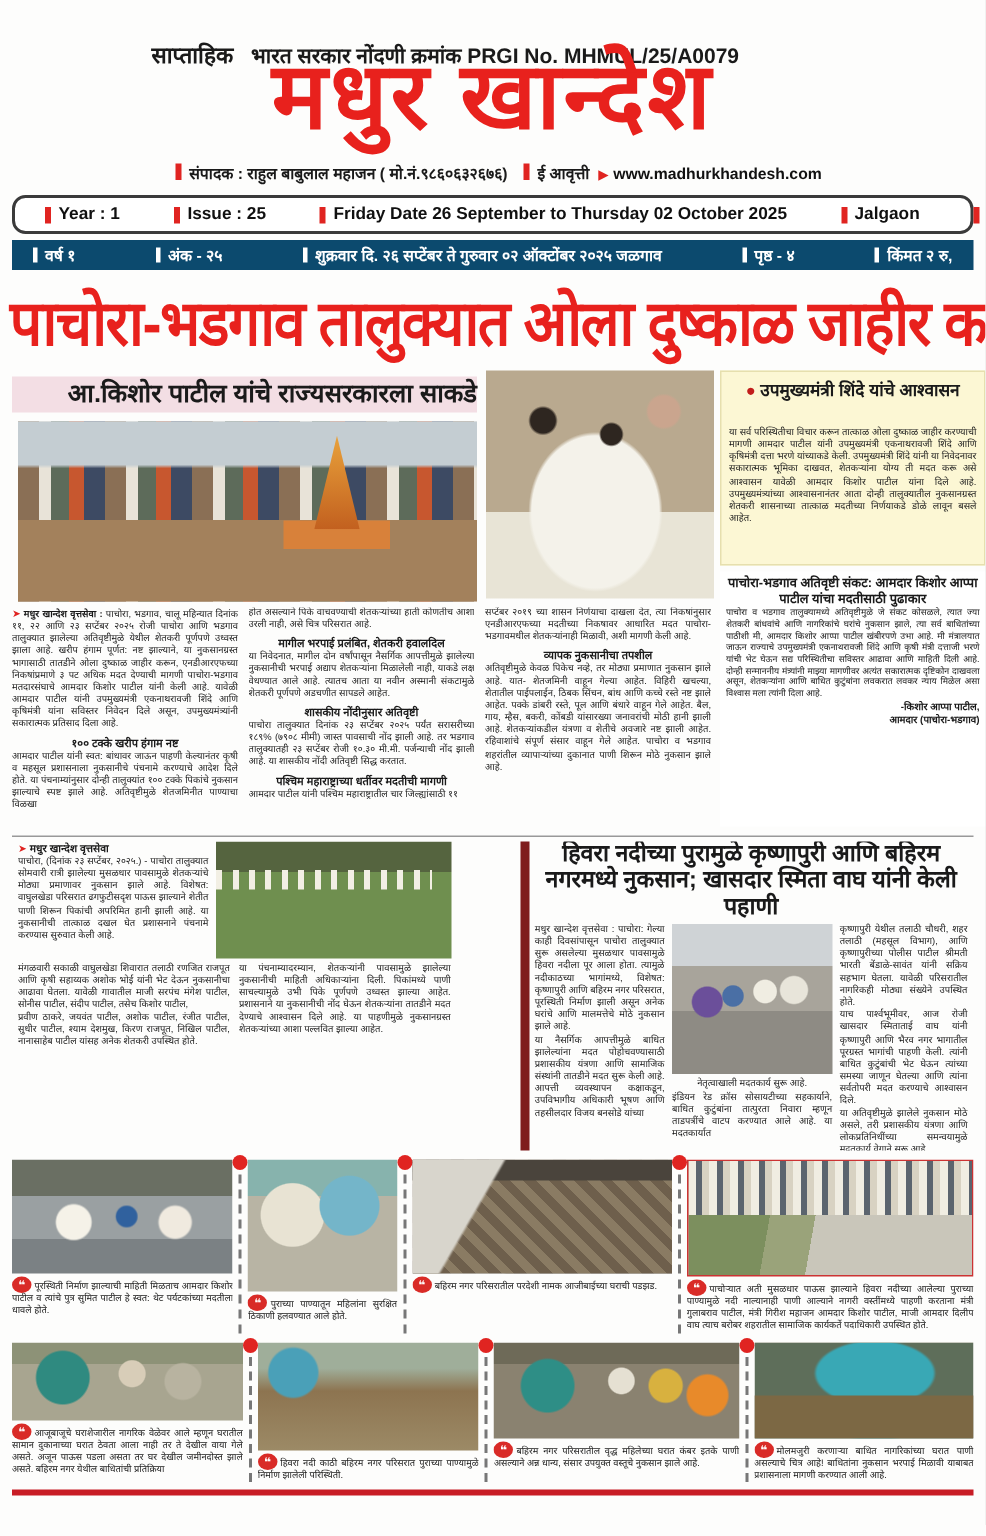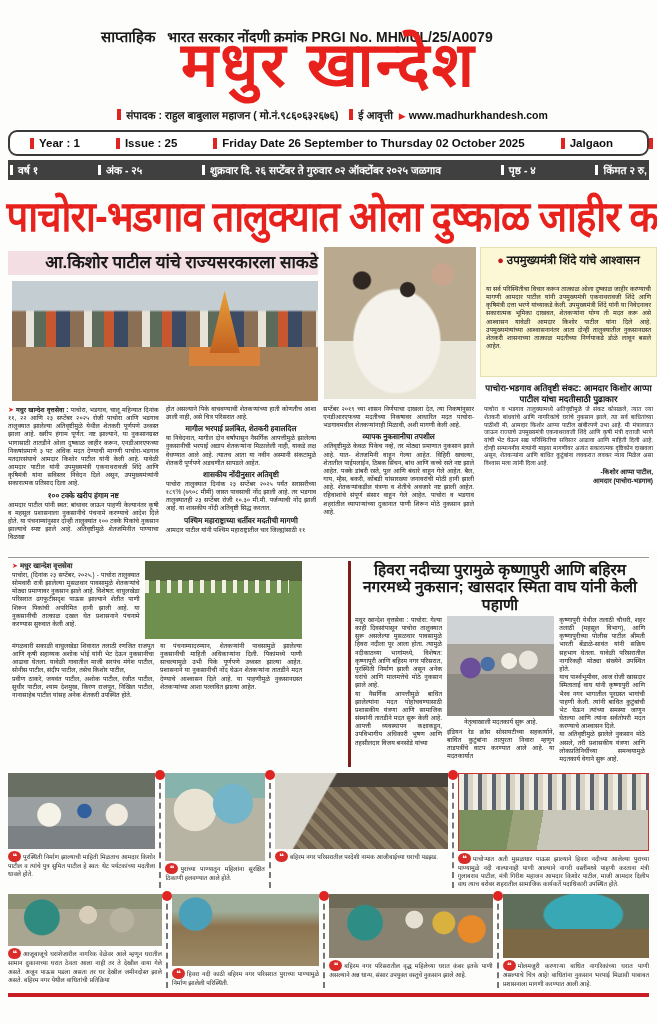--- a/index.html
+++ b/index.html
@@ -13,22 +13,22 @@
             font-size:62px;font-weight:bold;color:#e8211d;letter-spacing:2px;line-height:1;white-space:nowrap;}
   .editor-line{position:absolute;left:0;top:108px;width:100%;text-align:center;font-size:10.5px;font-weight:bold;}
   .rbar{display:inline-block;width:4px;height:11px;background:#e02421;margin:0 5px -1px 8px;}
   .rarrow{color:#e02421;font-size:9px;margin:0 3px;}
   .editor-line a{color:#111;text-decoration:none;}
   
   .enbar{margin:2px 8px 0;height:22px;border:2px solid #3a3a3a;border-radius:9px;
          display:flex;align-items:center;justify-content:space-between;padding:0 12px;
          font-size:11.5px;font-weight:bold;color:#101010;background:#fff;gap:28px;}
   .enbar .item,.mrbar .item{display:flex;align-items:center;white-space:nowrap;}
-  .mrbar{margin:4px 8px 16px;height:20px;background:#404040;color:#fff;display:flex;align-items:center;
-         justify-content:space-between;padding:0 2px;font-size:10.5px;font-weight:bold;}
+  .mrbar{margin:4px 8px 16px;height:20px;background:#0c4a6e;color:#fff;display:flex;align-items:center;
+         justify-content:space-between;padding:0 14px;font-size:10.5px;font-weight:bold;}
   .wbar{display:inline-block;width:3px;height:10px;background:#fff;margin-right:5px;}
   
   .main-headline{margin-top:3px;text-align:center;font-size:39px;font-weight:bold;color:#e8211d;
                  letter-spacing:-1px;white-space:nowrap;transform:scale(.98,1.08);line-height:1.1;}
   
   .lead{position:relative;height:304px;margin:8px 8px 0;}
   .kicker{position:absolute;left:0;top:4px;width:310px;height:24px;background:#f3dee4;
           font-size:17px;font-weight:bold;text-align:right;line-height:24px;}
   .ph{position:relative;overflow:hidden;background:#b5aea2;}
   .ph-flood-town{position:absolute;left:4px;top:34px;width:306px;height:120px;
@@ -54,21 +54,21 @@
   .initiative h3{margin:0 0 2px;font-size:8.6px;text-align:center;line-height:1.25;}
   .sign{ text-align:right;font-size:6.6px;font-weight:bold;line-height:1.35;}
   .lead-cols{position:absolute;left:0;top:158px;width:466px;height:146px;display:flex;gap:7px;overflow:hidden;}
   .lead-col{flex:1;overflow:hidden;}
   .subhead{font-size:7.4px;font-weight:bold;text-align:center;margin:2px 0 1px;}
   .byline-mark{color:#e02421;font-size:7px;font-weight:bold;margin-right:2px;}
   .bl{font-weight:bold;}
   
   .story2{display:flex;margin:6px 8px 0;border-top:1px solid #999;padding-top:3px;height:206px;}
   .s2{flex:1;overflow:hidden;padding:0 4px;}
-  .s2+.s2{border-left:3px solid #7f1d1d;margin-left:42px;}
+  .s2+.s2{border-left:6px solid #7f1d1d;margin-left:42px;}
   .s2 h2{margin:0 0 3px;font-size:15.5px;line-height:1.12;text-align:center;}
   .s2-byline{font-size:7px;font-weight:bold;margin-bottom:1px;}
   .s2l-top{display:flex;gap:5px;}
   .s2l-top .txt{flex:0 0 44%;}
   .ph-field{flex:1;height:78px;
     background:repeating-linear-gradient(90deg,#f2efe4 0 4px,rgba(0,0,0,0) 4px 11px),
       linear-gradient(#55643f 0 26%,#6f8f4f 26%);
     background-size:92% 13px,100% 100%;background-position:4% 30%,0 0;background-repeat:no-repeat;}
   .s2l-bottom{display:flex;gap:6px;margin-top:3px;}
   .s2l-bottom>div{flex:1;}

